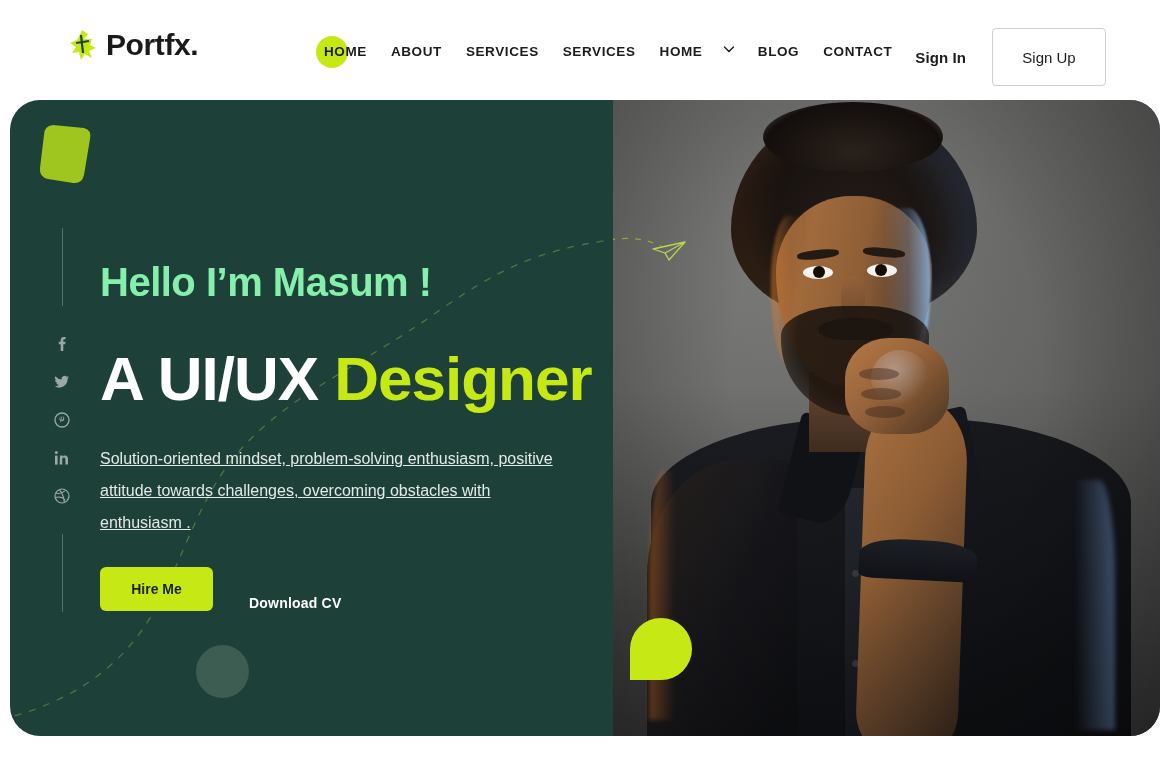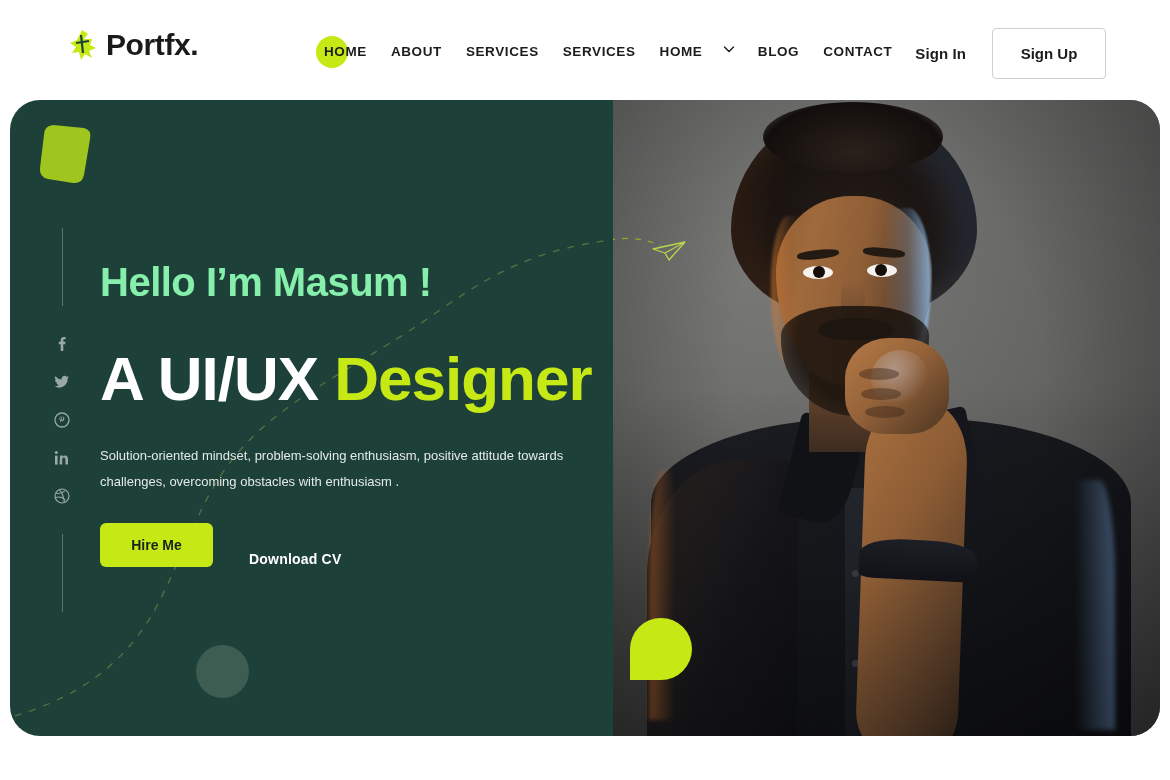--- a/index.html
+++ b/index.html
@@ -51,22 +51,22 @@
 
   .auth {
     position: absolute; right: 64px; top: 28px;
     display: flex; align-items: center; gap: 26px;
   }
   .signin {
     font-size: 15px; font-weight: bold; color: #1c1c1c; cursor: pointer;
     letter-spacing: 0.1px;
   }
   .signup {
-    width: 114px; height: 51px; border: 1px solid #cfcfcf; border-radius: 4px;
-    background: #fff; font-size: 15px; font-weight: bold; color: #1c1c1c;
+    width: 114px; height: 58px; border: 1px solid #cfcfcf; border-radius: 4px;
+    background: #fff; font-size: 15px; font-weight: normal; color: #1c1c1c;
     display: flex; align-items: center; justify-content: center; cursor: pointer;
     font-family: "Liberation Sans", sans-serif;
   }
 
   
   .hero {
     position: absolute; left: 10px; top: 100px;
     width: 1150px; height: 636px;
     border-radius: 30px; overflow: hidden;
     display: flex;
@@ -121,21 +121,21 @@
     letter-spacing: -0.5px; line-height: 1.1; white-space: nowrap;
   }
   .headline {
     margin-top: 42px;
     font-size: 62px; font-weight: bold; color: #ffffff;
     letter-spacing: -1px; line-height: 1.05; white-space: nowrap;
   }
   .headline .accent { color: #c6e916; }
   .subtext {
     margin-top: 32px; width: 470px;
-    font-size: 13px; color: #e4eae7; line-height: 2.0;
+    font-size: 16px; color: #e4eae7; line-height: 2.0; text-decoration: underline;
   }
   .cta-row { margin-top: 28px; display: flex; align-items: flex-end; gap: 36px; }
   .hire-btn {
     width: 113px; height: 44px; background: #c6e916; border: none; border-radius: 6px;
     font-size: 14px; font-weight: bold; color: #17241c; cursor: pointer;
     display: flex; align-items: center; justify-content: center;
     font-family: "Liberation Sans", sans-serif;
   }
   .cv-link {
     font-size: 14px; font-weight: bold; color: #ffffff; cursor: pointer;

